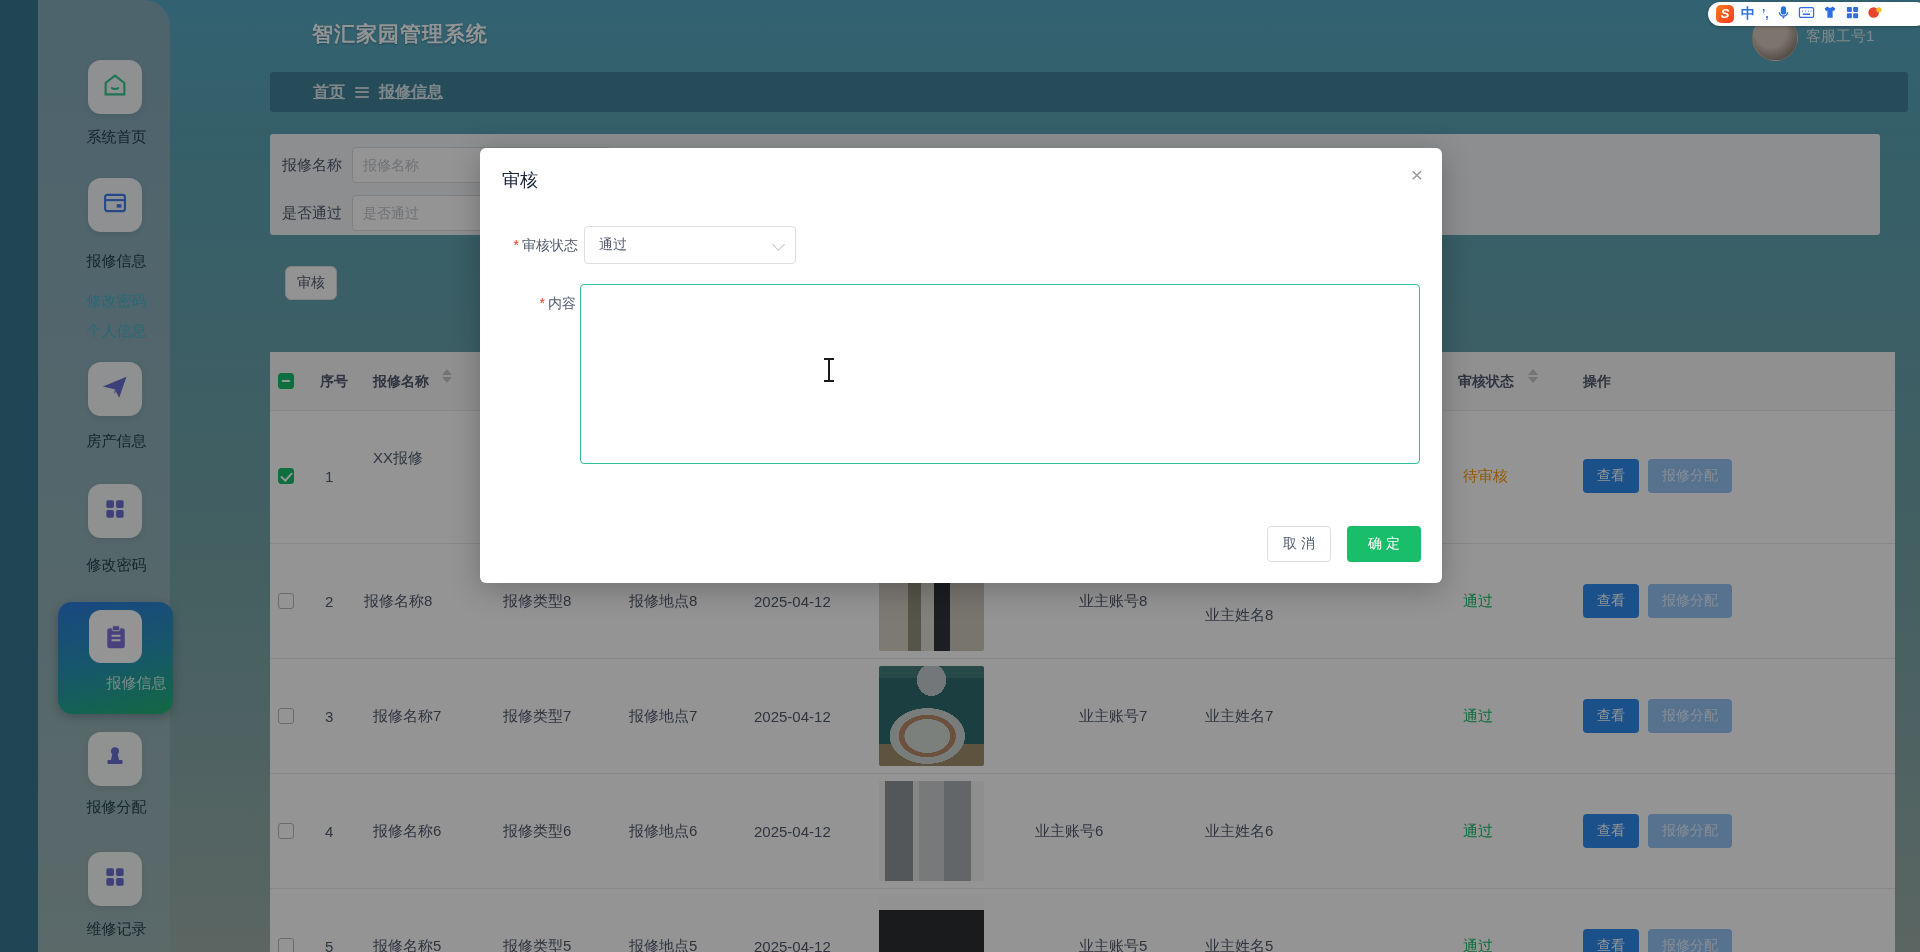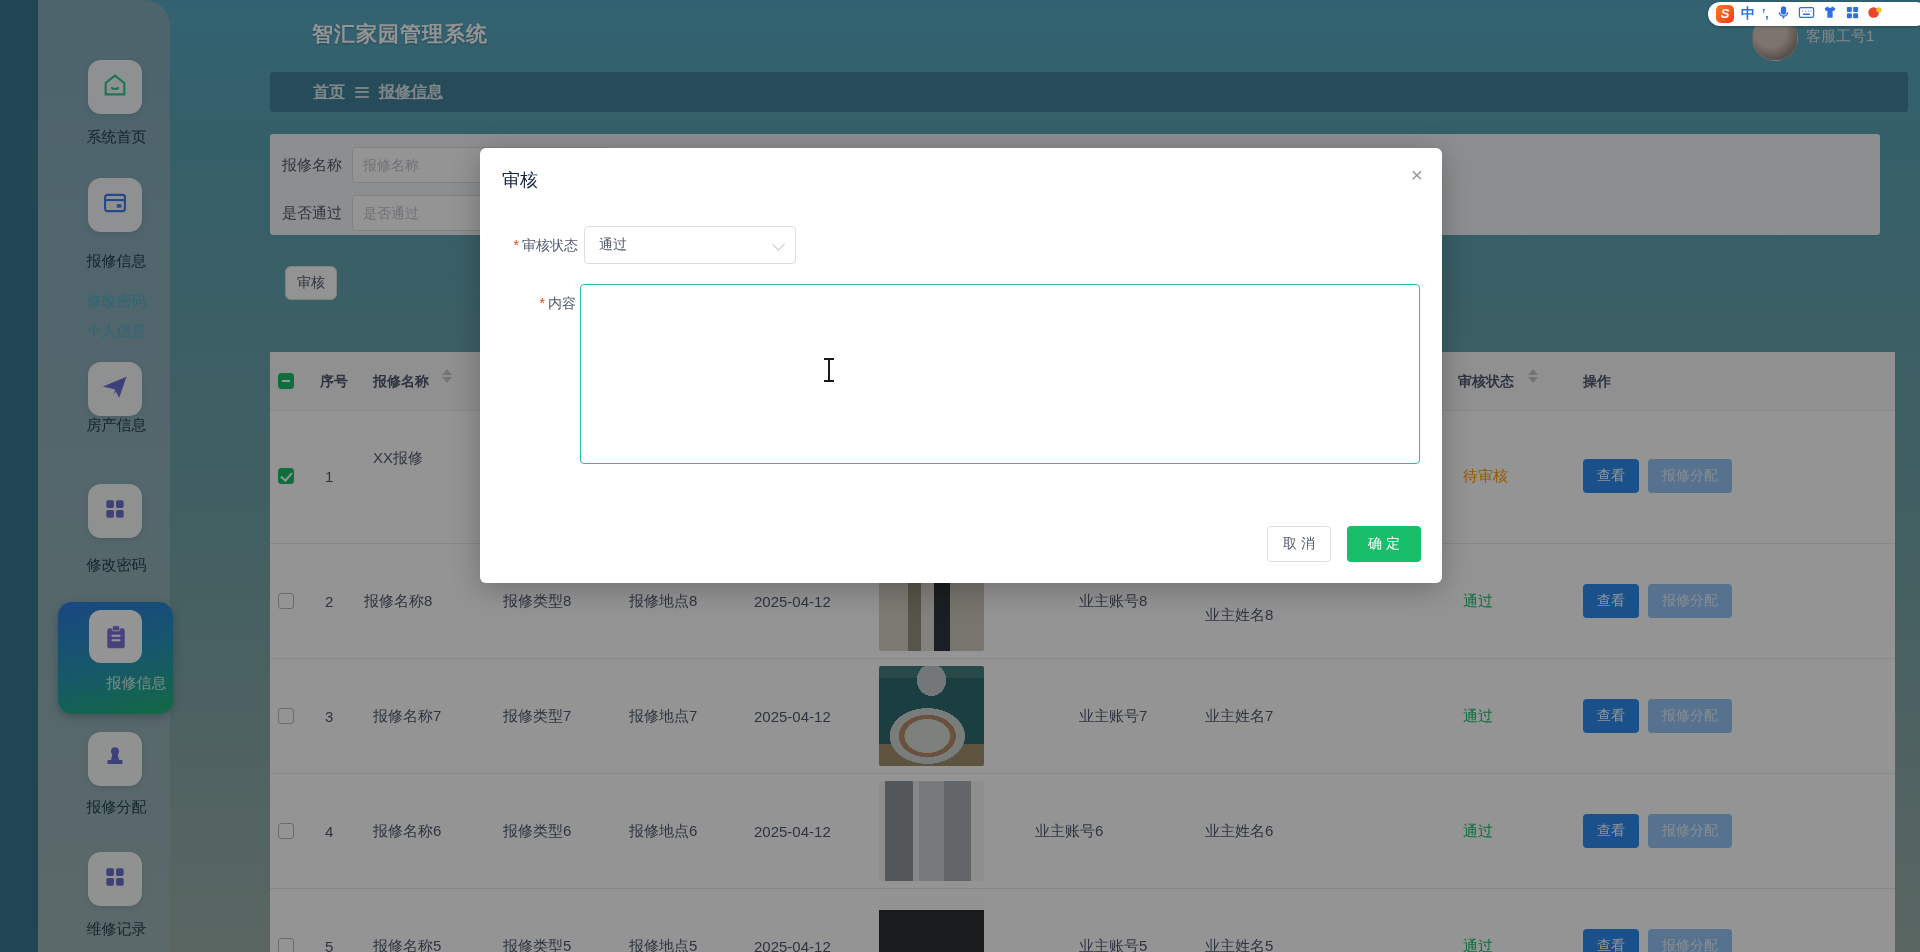--- a/index.html
+++ b/index.html
@@ -123,21 +123,21 @@
 
     <div class="nav-link" style="top:292px">修改密码</div>
     <div class="nav-link" style="top:322px">个人信息</div>
 
     <div class="nav-tile" style="top:362px">
       <span><svg width="28" height="28" viewBox="0 0 24 24" fill="#6a6fd0">
             <path d="M3 11.5 21 4l-5.5 16-3.5-6.5zM12 13.5 21 4" stroke="#6a6fd0" stroke-width="1"></path>
             <path d="M12 13.5l-1 5 2.5-3.2z" fill="#8a8ee0"></path>
           </svg></span>
     </div>
-    <div class="nav-label" style="top:416px">房产信息</div>
+    <div class="nav-label" style="top:432px">房产信息</div>
 
     <div class="nav-tile" style="top:484px">
       <span><svg width="26" height="26" viewBox="0 0 24 24" fill="#6a6fd0">
             <rect x="4" y="4" width="7" height="7" rx="1.5"></rect>
             <rect x="13" y="4" width="7" height="7" rx="1.5"></rect>
             <rect x="4" y="13" width="7" height="7" rx="1.5"></rect>
             <rect x="13" y="13" width="7" height="7" rx="1.5"></rect>
           </svg></span>
     </div>
     <div class="nav-label" style="top:556px">修改密码</div>

